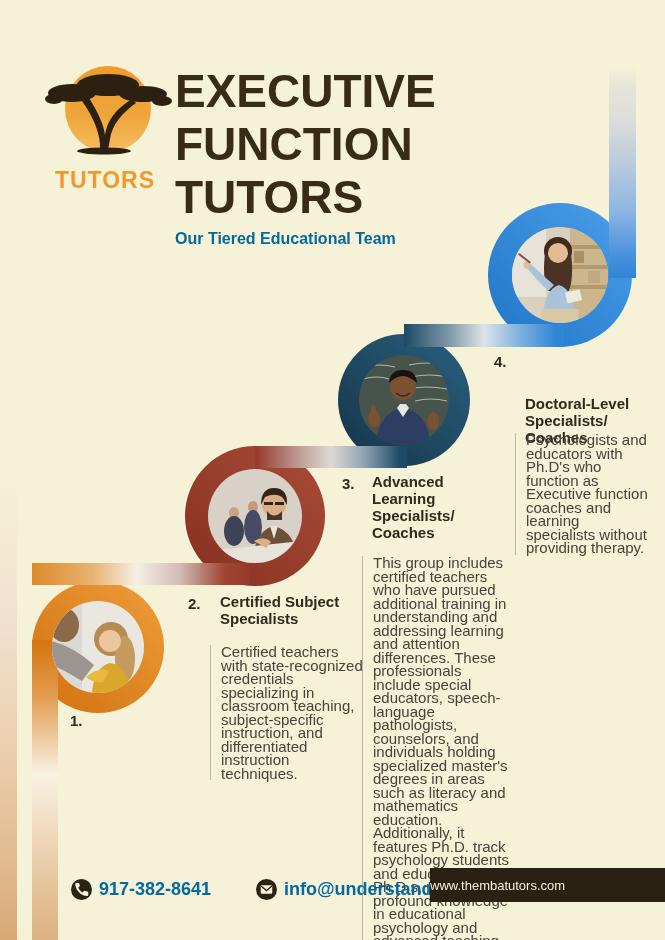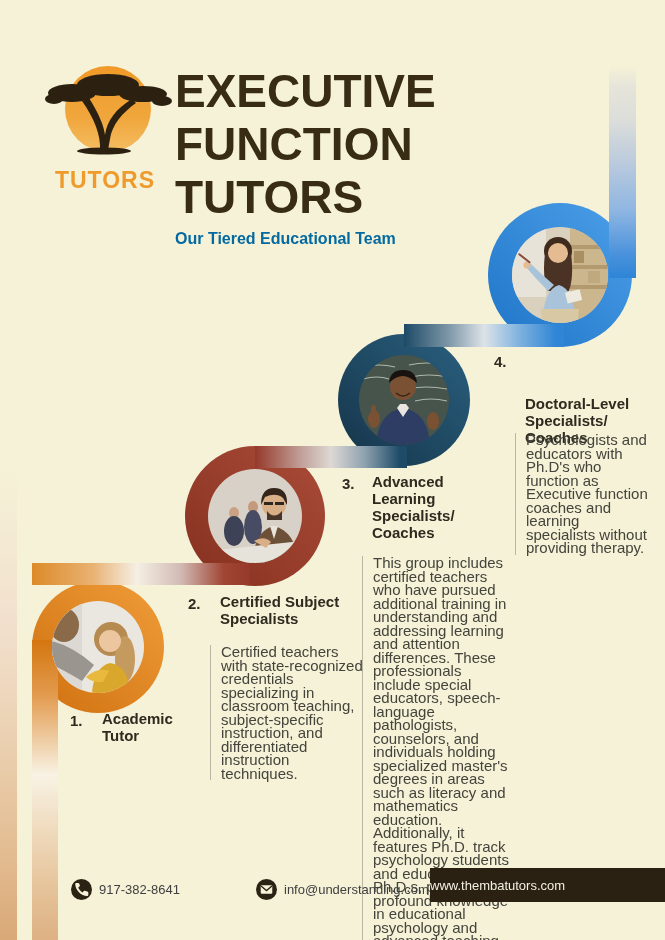--- a/index.html
+++ b/index.html
@@ -53,21 +53,21 @@
   .t1-num{left:70px;top:712px;} .t1-title{left:102px;top:710px;width:96px;}
   .t1-desc{left:92px;top:756px;width:106px;}
   .t2-num{left:188px;top:595px;} .t2-title{left:220px;top:593px;width:185px;}
   .t2-desc{left:210px;top:610px;width:142px;margin-top:35px;}
   .t3-num{left:342px;top:475px;} .t3-title{left:372px;top:473px;width:108px;}
   .t3-desc{left:362px;top:556px;width:140px;}
   .t4-num{left:494px;top:353px;} .t4-title{left:525px;top:351px;width:126px;margin-top:44px;}
   .t4-desc{left:515px;top:433px;width:126px;}
   
   .contact{display:flex;align-items:center;gap:7px;z-index:6;}
-  .contact-label{font-size:13px;color:#404040;font-weight:normal;}
+  .contact-label{font-size:18px;color:#0369a1;font-weight:bold;}
   .contact-phone{left:71px;top:879px;}
   .contact-email{left:256px;top:879px;}
   .icon-circle{width:21px;height:21px;display:block;}
   .web-bar{left:430px;top:868px;width:235px;height:34px;background:#2b2113;
     display:flex;align-items:center;justify-content:flex-start;z-index:6;}
   .web-label{color:#f3efe2;font-size:13px;}
 </style>
 </head>
 <body>
 
@@ -183,21 +183,20 @@
     <div>TUTORS</div>
   </div>
   <h1 class="abs title" style="margin:8px">
     <div>EXECUTIVE</div>
     <div>FUNCTION</div>
     <div>TUTORS</div>
   </h1>
   <div class="abs subtitle">Our Tiered Educational Team</div>
 
   <div class="abs tier-num t1-num">1.</div>
-  <div class="abs tier-title t1-title">Academic Tutor</div>
 
   <div class="abs tier-num t2-num">2.</div>
   <div class="abs tier-title t2-title">Certified Subject Specialists</div>
   <div class="abs tier-desc t2-desc">Certified teachers with state-recognized credentials specializing in classroom teaching, subject-specific instruction, and differentiated instruction techniques.</div>
 
   <div class="abs tier-num t3-num">3.</div>
   <div class="abs tier-title t3-title">Advanced Learning Specialists/ Coaches</div>
   <div class="abs tier-desc t3-desc">This group includes certified teachers who have pursued additional training in understanding and addressing learning and attention differences. These professionals include special educators, speech-language pathologists, counselors, and individuals holding specialized master's degrees in areas such as literacy and mathematics education. Additionally, it features Ph.D. track psychology students and educators with Ph.D.s, providing profound knowledge in educational psychology and advanced teaching methodologies.</div>
 
   <div class="abs tier-num t4-num">4.</div>

